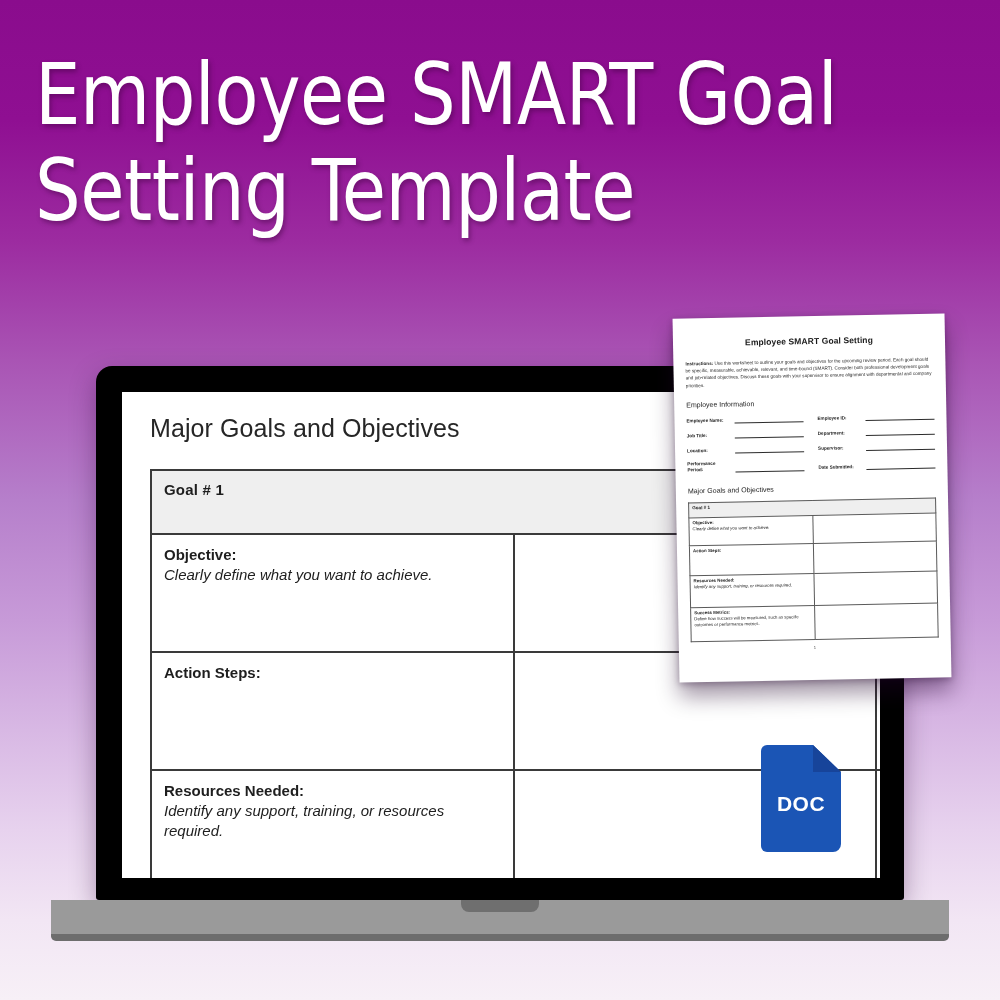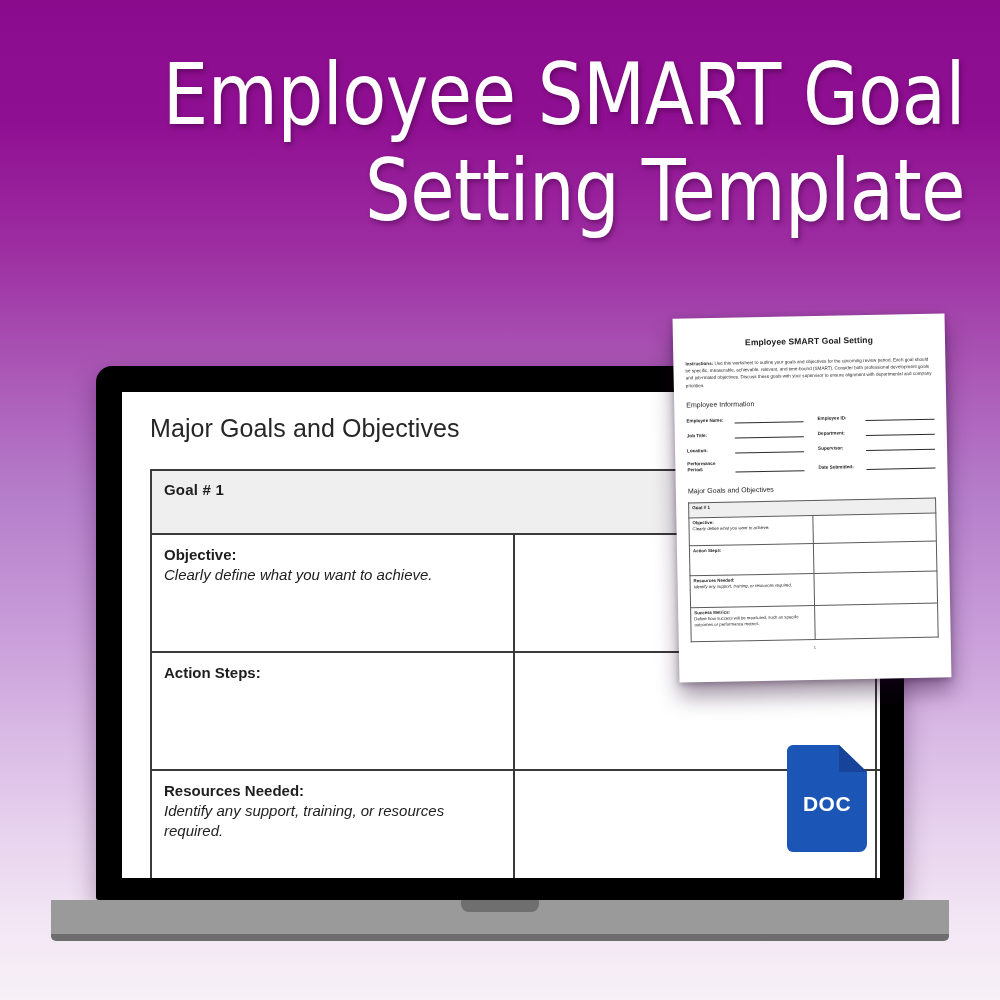--- a/index.html
+++ b/index.html
@@ -29,21 +29,21 @@
         #f7f0f7 100%);
     overflow: hidden;
   }
 
   
   #title-block {
     position: absolute;
     top: 46px;
     left: 0;
     width: 1000px;
-    text-align: right;
+    text-align: left;
     z-index: 40;
   }
   .title-line {
     color: #ffffff;
     font-family: "DejaVu Sans Condensed", "Liberation Sans Narrow", "Liberation Sans", sans-serif;
     font-weight: 400;
     font-size: 86px;
     line-height: 96px;
     letter-spacing: -0.5px;
     white-space: nowrap;
@@ -250,21 +250,21 @@
   #paper-pagenum {
     text-align: center;
     font-size: 4.2px;
     margin-top: 5px;
     color: #555;
   }
 
   
   #doc-badge {
     position: absolute;
-    left: 787px;
+    left: 761px;
     top: 745px;
     width: 64px;
     height: 107px;
     z-index: 35;
   }
   #doc-badge svg { display: block; }
   #doc-badge .doc-text {
     font-family: "Liberation Sans", sans-serif;
     font-weight: bold;
     font-size: 21px;

